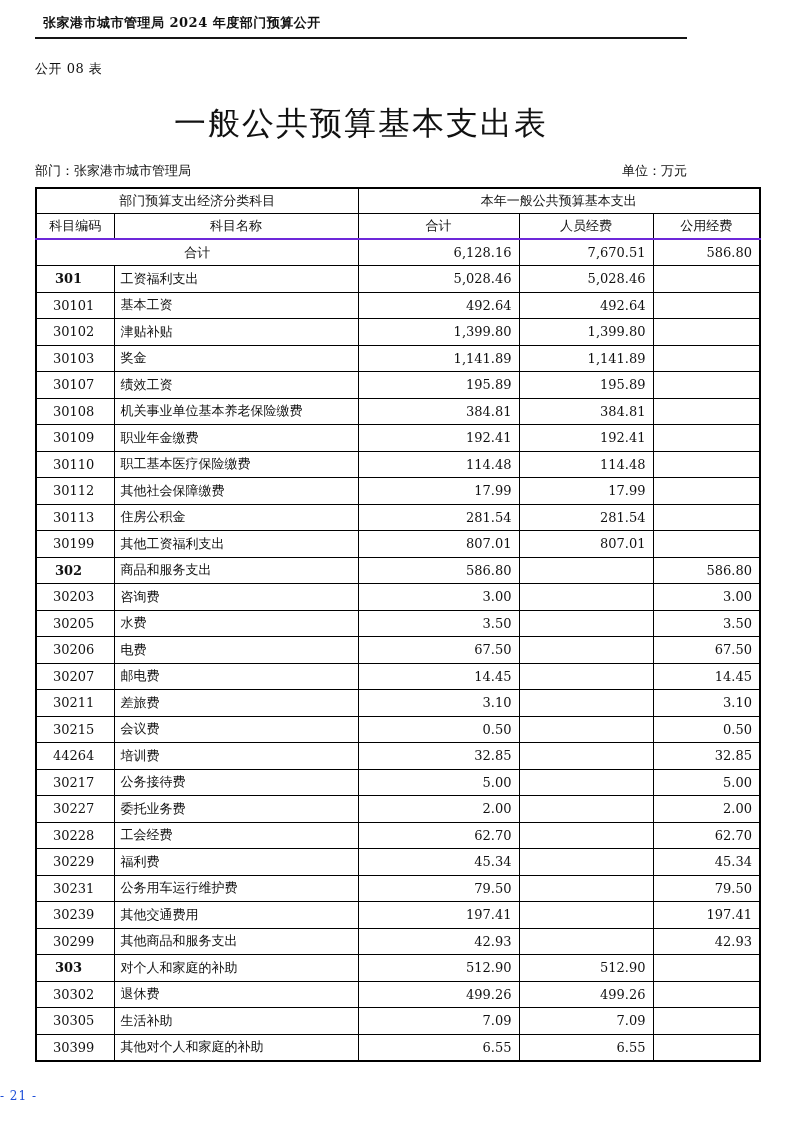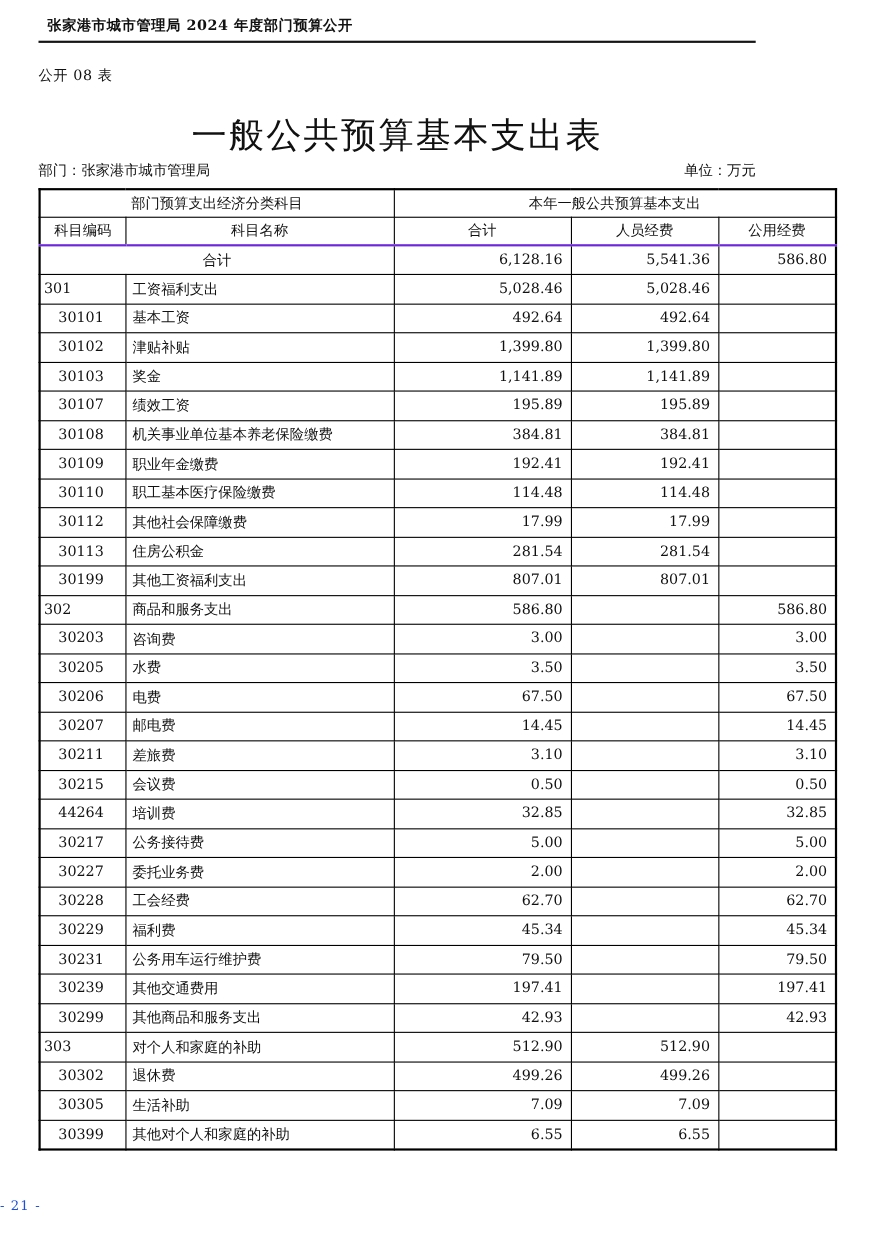--- a/index.html
+++ b/index.html
@@ -30,21 +30,21 @@
     letter-spacing: 0.5px;
   }
   .doc-title {
     margin-top: 24px;
     font-size: 32px;
     font-weight: normal;
     text-align: center;
     letter-spacing: 2px;
   }
   .meta-row {
-    margin-top: 0;
+    margin-top: 16px;
     margin-bottom: 7px;
     display: flex;
     justify-content: space-between;
     align-items: flex-start;
     font-size: 13px;
   }
   table.budget {
     width: 724px;
     border-collapse: collapse;
     table-layout: fixed;
@@ -56,21 +56,21 @@
     font-weight: normal;
     overflow: hidden;
     white-space: nowrap;
   }
   thead th { text-align: center; height: 25.5px; }
   tr.hdr2 th { border-bottom: 2px solid #6d28d9; }
   td.gs, th.gs { border-right: 2px solid #000; }
   tbody td { height: 26.5px; }
   td.totals-label { text-align: center; height: 25.5px; }
   td.code { text-align: left; }
-  td.code.lvl1 { padding-left: 3px; }
+  td.code.lvl1 { padding-left: 18px; font-weight: bold; }
   td.code.lvl2 { padding-left: 16px; }
   td.name { text-align: left; padding-left: 6px; }
   td.num { text-align: right; padding-right: 7px; }
   .page-footer {
     position: absolute;
     top: 1089px;
     left: 0; right: 0;
     font-size: 12px;
     color: #1d4ed8;
     letter-spacing: 1px;
@@ -110,21 +110,21 @@
         <th class="gs">科目名称</th>
         <th>合计</th>
         <th>人员经费</th>
         <th>公用经费</th>
       </tr>
     </thead>
     <tbody>
       <tr>
         <td colspan="2" class="totals-label gs">合计</td>
         <td class="num">6,128.16</td>
-        <td class="num">5,541.36</td>
+        <td class="num">7,670.51</td>
         <td class="num">586.80</td>
       </tr>
     <tr>
           <td class="code lvl1">301</td>
           <td class="name gs">工资福利支出</td>
           <td class="num">5,028.46</td>
           <td class="num">5,028.46</td>
           <td class="num"></td>
         </tr>
         <tr>

